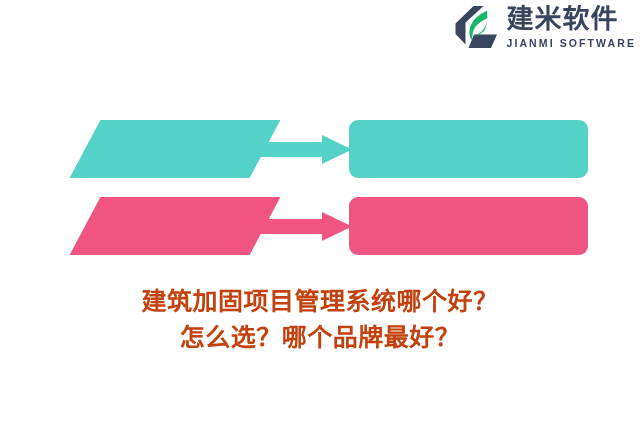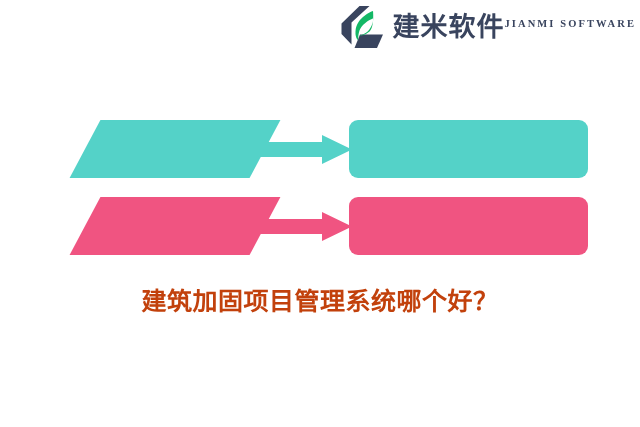--- a/index.html
+++ b/index.html
@@ -29,40 +29,40 @@
     gap: 7px;
   }
   .logo-mark {
     width: 46px;
     height: 46px;
     display: block;
     flex: 0 0 auto;
   }
   .logo-text {
     display: flex;
-    flex-direction: row;
+    flex-direction: column;
     align-items: flex-start;
     line-height: 1;
   }
   .logo-cn {
     font-size: 27px;
     font-weight: 700;
     color: #39445e;
     letter-spacing: 1px;
     white-space: nowrap;
     font-family: "Liberation Sans", "DejaVu Sans", sans-serif;
   }
   .logo-en {
     font-size: 10.5px;
     font-weight: 700;
     color: #39445e;
     letter-spacing: 2.1px;
     margin-top: 5px;
     white-space: nowrap;
-    font-family: Liberation Serif, serif;
+    font-family: Liberation Sans, sans-serif;
   }
 
   
   .flow-row {
     position: absolute;
     left: 0;
     width: 640px;
     height: 60px;
   }
   .flow-row.row-teal { top: 120px; }
@@ -150,15 +150,16 @@
     <div class="arrow">
       <svg viewBox="0 0 96 29" xmlns="http://www.w3.org/2000/svg" aria-hidden="true" preserveAspectRatio="none">
         <path d="M0 7 L66 7 L66 0 L96 14.5 L66 29 L66 22 L0 22 Z" fill="#f05481"></path>
       </svg>
     </div>
     <div class="bar"></div>
   </div>
 
   <div class="headline">
     <span class="line">建筑加固项目管理系统哪个好？</span>
+    <span class="line">怎么选？哪个品牌最好？</span>
   </div>
 
 </div>
 
 </body></html>

